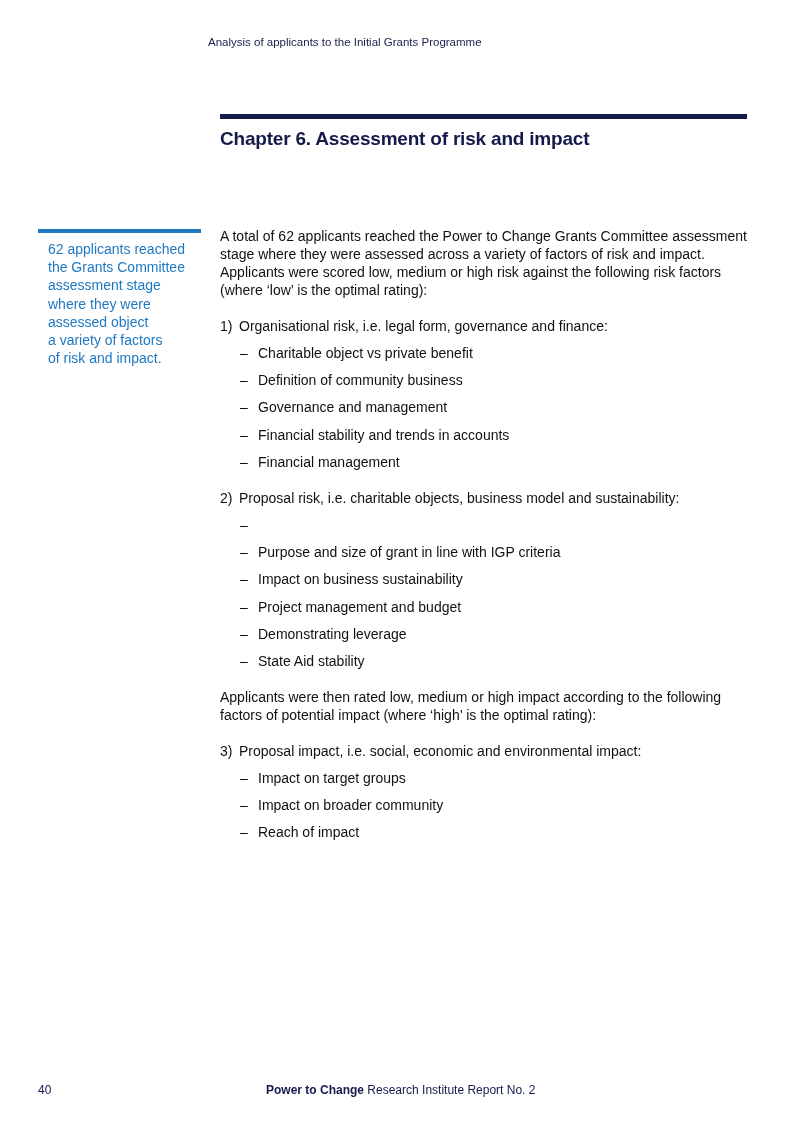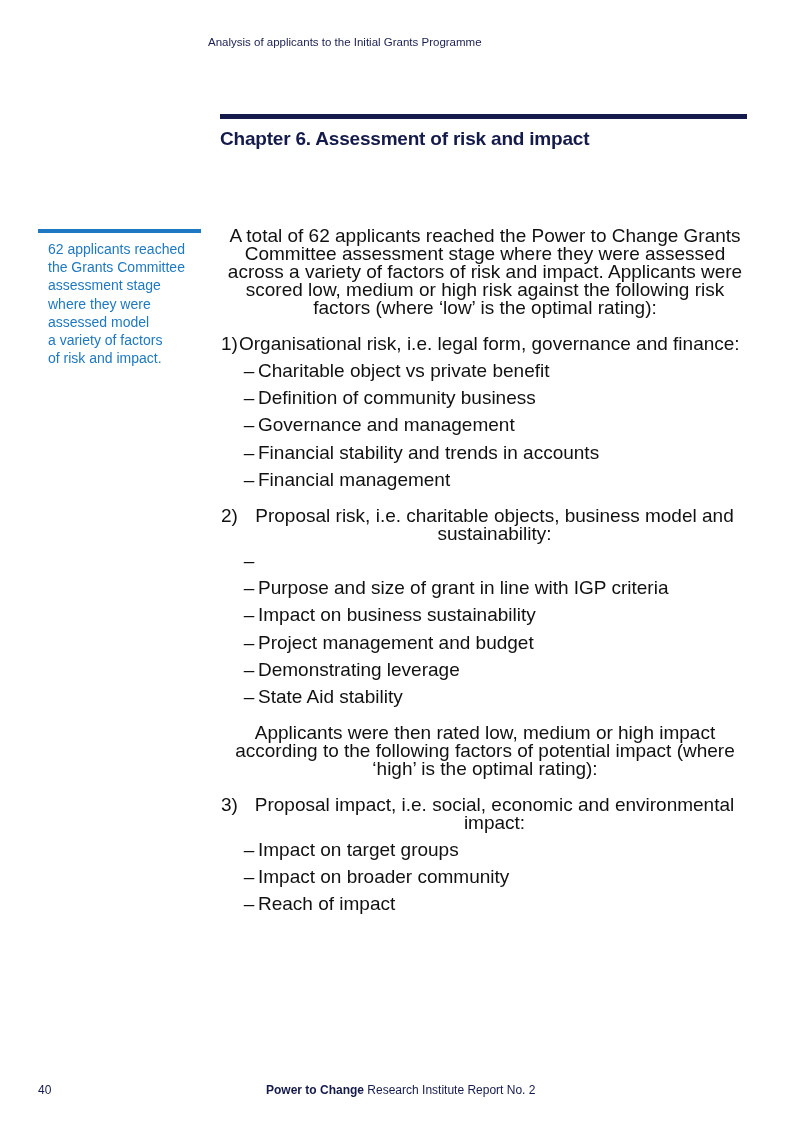--- a/index.html
+++ b/index.html
@@ -4,21 +4,21 @@
   <style>
     * { margin: 0; padding: 0; box-sizing: border-box; }
     html, body { width: 800px; height: 1132px; background: #ffffff; }
     body { position: relative; font-family: "Liberation Sans", sans-serif; color: #111111; overflow: hidden; }
     .running-header { position: absolute; left: 208px; top: 36px; font-size: 11.5px; color: #1a1f4e; }
     .title-rule { position: absolute; left: 220px; top: 114px; width: 527px; height: 5px; background: #141a4a; }
     .chapter-title { position: absolute; left: 220px; top: 128px; font-size: 19px; font-weight: bold; color: #141a4a; letter-spacing: -0.2px; white-space: nowrap; }
     .pullquote-rule { position: absolute; left: 38px; top: 229px; width: 163px; height: 4px; background: #1e78c2; }
     .pullquote { position: absolute; left: 48px; top: 240px; width: 165px; font-size: 14px; line-height: 18.2px; color: #1e78c2; }
     .pullquote span { display: block; white-space: nowrap; }
-    .body { position: absolute; left: 220px; top: 227px; width: 530px; font-size: 19px; line-height: 18px; color: #111111; text-align: center; }
+    .body { position: absolute; left: 220px; top: 227px; width: 530px; font-size: 14px; line-height: 18px; color: #111111; }
     .para { margin-bottom: 18px; }
     .list-head { display: flex; margin-bottom: 9px; }
     .list-num { width: 19px; flex-shrink: 0; }
     .sub-list { list-style: none; margin-bottom: 9px; }
     .sub-item { display: flex; margin-left: 20px; height: 27.2px; align-items: flex-start; }
     .dash { width: 18px; flex-shrink: 0; }
     .footer-page { position: absolute; left: 38px; top: 1083px; font-size: 12px; font-weight: normal; color: #141a4a; }
     .footer-title { position: absolute; left: 220px; top: 1083px; font-size: 12px; color: #141a4a; white-space: nowrap; }
     .footer-title b { font-weight: bold; margin-left: 46px; }
   </style>
@@ -28,21 +28,21 @@
 <div class="running-header">Analysis of applicants to the Initial Grants Programme</div>
 <div class="title-rule"></div>
 <h1 class="chapter-title">Chapter 6. Assessment of risk and impact</h1>
 
 <div class="pullquote-rule"></div>
 <div class="pullquote">
   <span>62 applicants reached</span>
   <span>the Grants Committee</span>
   <span>assessment stage</span>
   <span>where they were</span>
-  <span>assessed model</span>
+  <span>assessed object</span>
   <span>a variety of factors</span>
   <span>of risk and impact.</span>
 </div>
 
 <div class="body">
   <p class="para">A total of 62 applicants reached the Power to Change Grants Committee assessment stage where they were assessed across a variety of factors of risk and impact. Applicants were scored low, medium or high risk against the following risk factors (where ‘low’ is the optimal rating):</p>
 
   <div class="list-head">
     <span class="list-num">1)</span>
     <span>Organisational risk, i.e. legal form, governance and finance:</span>

